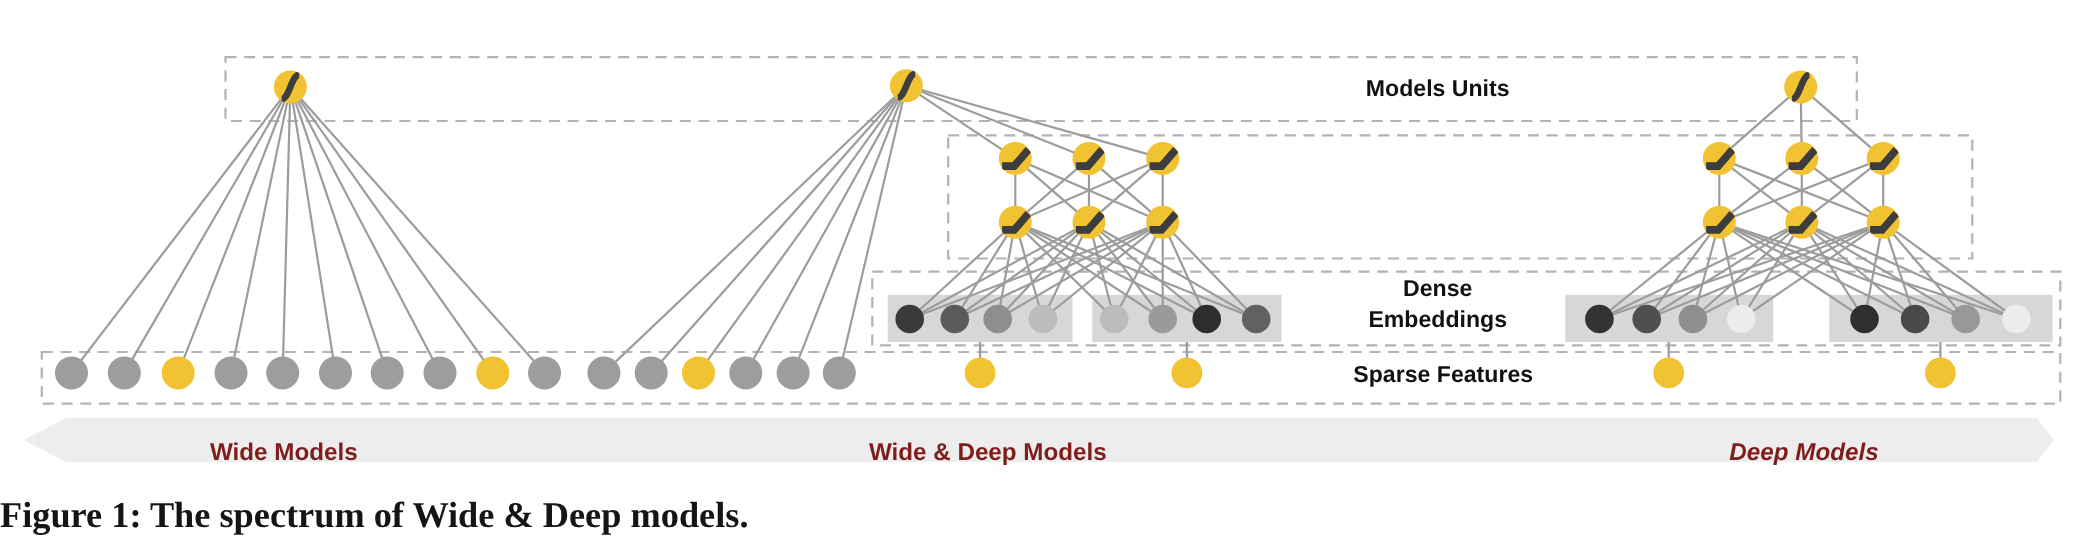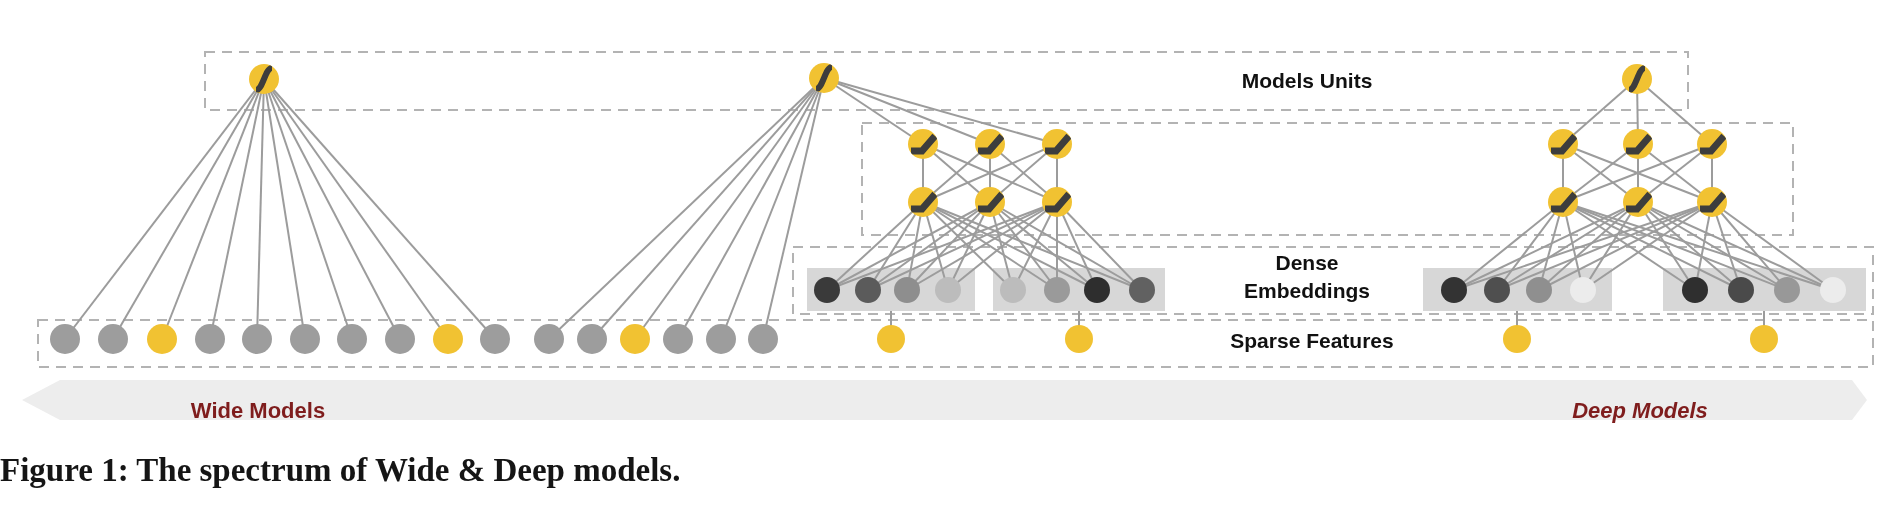--- a/index.html
+++ b/index.html
@@ -221,16 +221,17 @@
         <path d="M -8 11 C -1 11 1 -11 8 -11" fill="none" stroke="#3D3D3D" stroke-width="6" clip-path="url(#nclip)"></path>
       </g>
     </svg>
 
   <div class="layer-label" id="lbl-output" style="left:1307px;top:81px;">Models Units</div>
   <div class="layer-label" id="lbl-sparse" style="left:1312px;top:341px;">Sparse Features</div>
   <div class="layer-label" id="lbl-dense" style="left:1307px;top:277px;">Dense
 Embeddings</div>
 
   <div class="banner-label" style="left:258px;">Wide Models</div>
+  <div class="banner-label" style="left:898px;">Wide &amp; Deep Models</div>
   <div class="banner-label" style="left:1640px;font-style:italic;">Deep Models</div>
 
   <div class="caption">Figure 1: The spectrum of Wide &amp; Deep models.</div>
 </div>
 
 </body></html>

